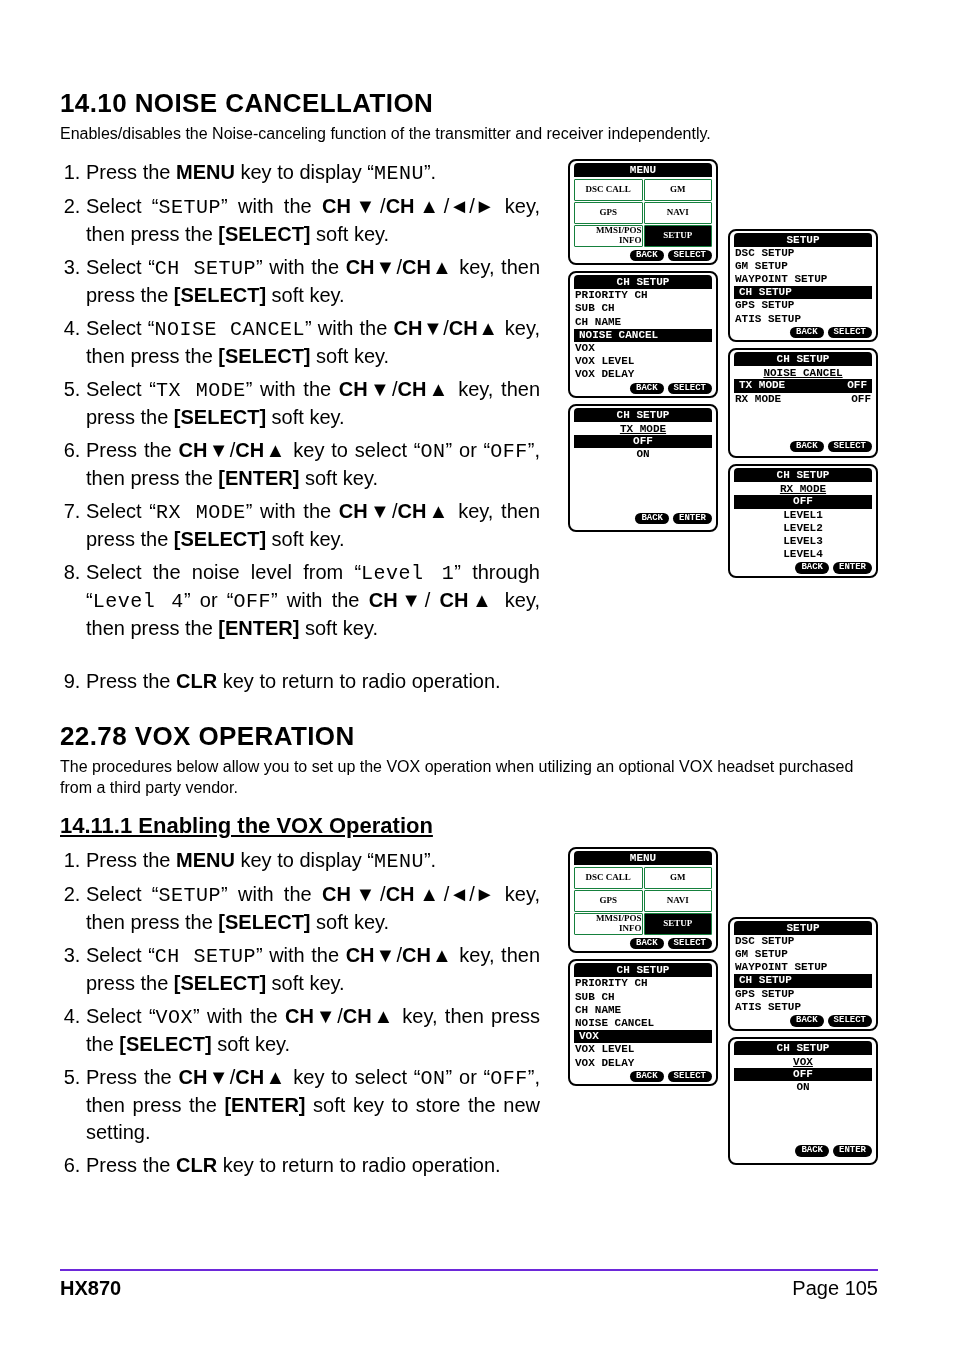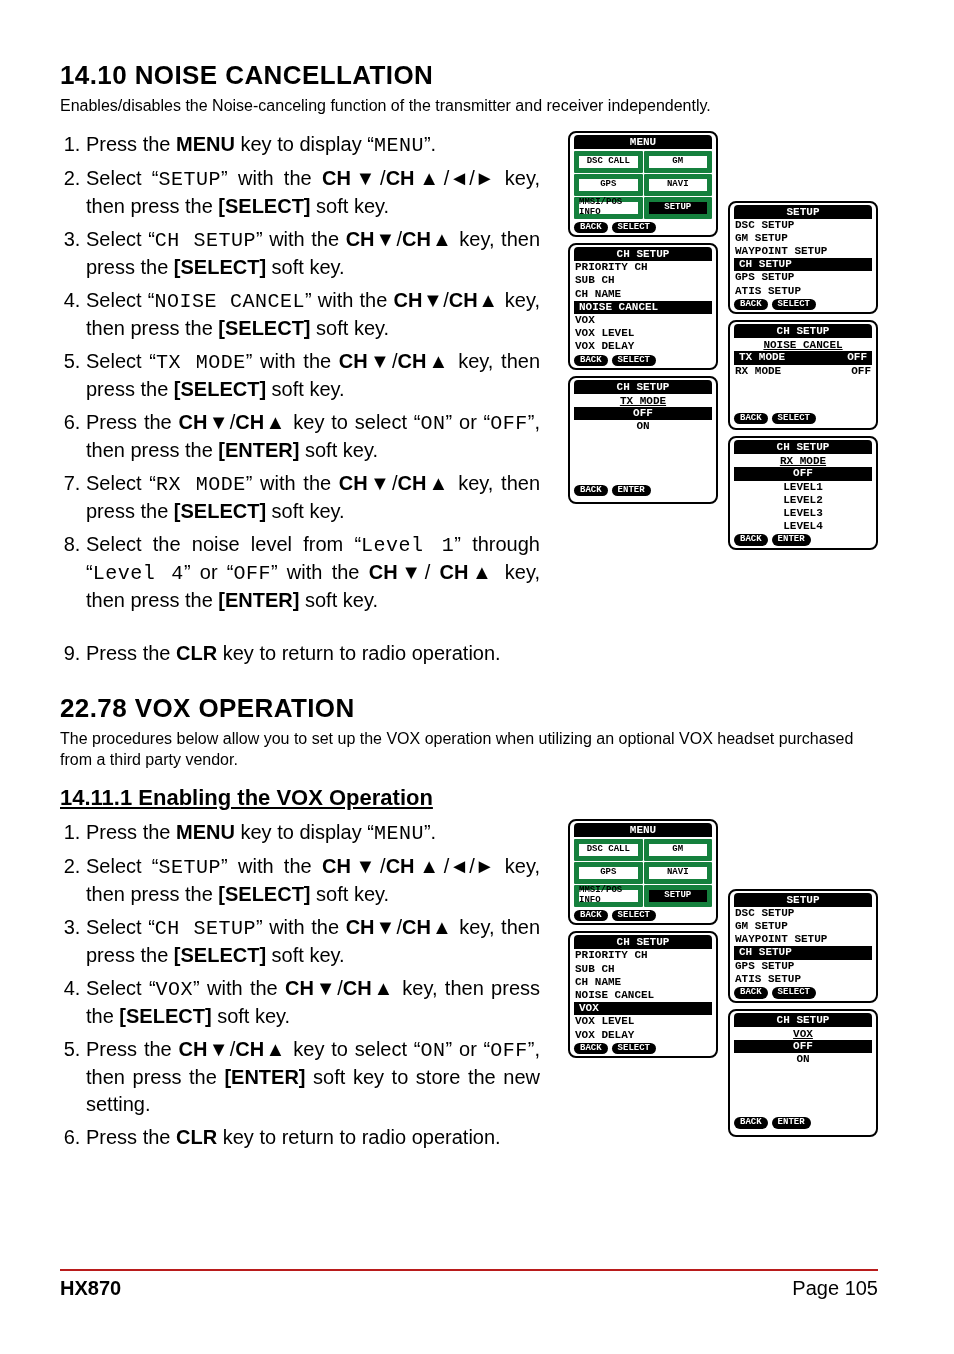--- a/index.html
+++ b/index.html
@@ -8,21 +8,21 @@
     padding: 0;
     background: #fff;
     font-family: Arial, Helvetica, sans-serif;
     font-size: 18px;
     color: #000;
   }
   .page {
     width: 938px;
     height: 1354px;
     position: relative;
-    padding: 60px 60px 0 60px;
+    padding: 88px 60px 0 60px;
   }
   h2.section-heading {
     font-size: 26px;
     font-weight: bold;
     margin: 0 0 4px 0;
     letter-spacing: 0.4px;
     font-family: Arial, Helvetica, sans-serif;
   }
   p.intro {
     margin: 0 0 14px 0;
@@ -93,64 +93,65 @@
     justify-content: space-between;
   }
   .lcd .row.selected {
     background: #000;
     color: #fff;
     margin: 0 4px;
   }
   .lcd .row.center { justify-content: center; }
   .lcd .bottombar {
     display: flex;
-    justify-content: flex-start;
+    justify-content: flex-end;
     padding: 1px 4px 0 4px;
     gap: 4px;
   }
   .lcd .pill {
     background: #000;
     color: #fff;
     border-radius: 6px;
     font-size: 9px;
     padding: 0 6px;
     line-height: 1.3;
   }
   .lcd .menu-grid {
     display: grid;
     grid-template-columns: 1fr 1fr;
     gap: 1px;
     padding: 2px 4px;
   }
   .lcd .menu-cell {
-    border: 5px solid #15803d;
+    border: 1px solid #15803d;
     font-size: 9px;
-    text-align: left;
+    text-align: right;
     padding: 2px 0;
     line-height: 1.1;
     border-radius: 1px;
     height: 22px;
     display: flex;
     align-items: center;
     justify-content: center;
+    font-family: Liberation Serif, serif;
   }
   .lcd .menu-cell.sel { background: #000; color: #fff; }
   .lcd .subtitle {
     text-align: center;
     font-size: 11px;
     text-decoration: underline;
     padding: 0 4px;
     margin-top: 1px;
   }
 
   
   .footer {
     position: absolute;
     left: 60px; right: 60px; bottom: 54px;
-    border-top: 2px solid #b91c1c;
+    border-top: 2px solid #6d28d9;
     display: flex;
     justify-content: space-between;
     align-items: center;
     padding-top: 6px;
     font-size: 20px;
   }
   .footer .brand {
     font-family: "Arial Black", Arial, sans-serif;
     font-weight: 900;
     font-style: italic;

